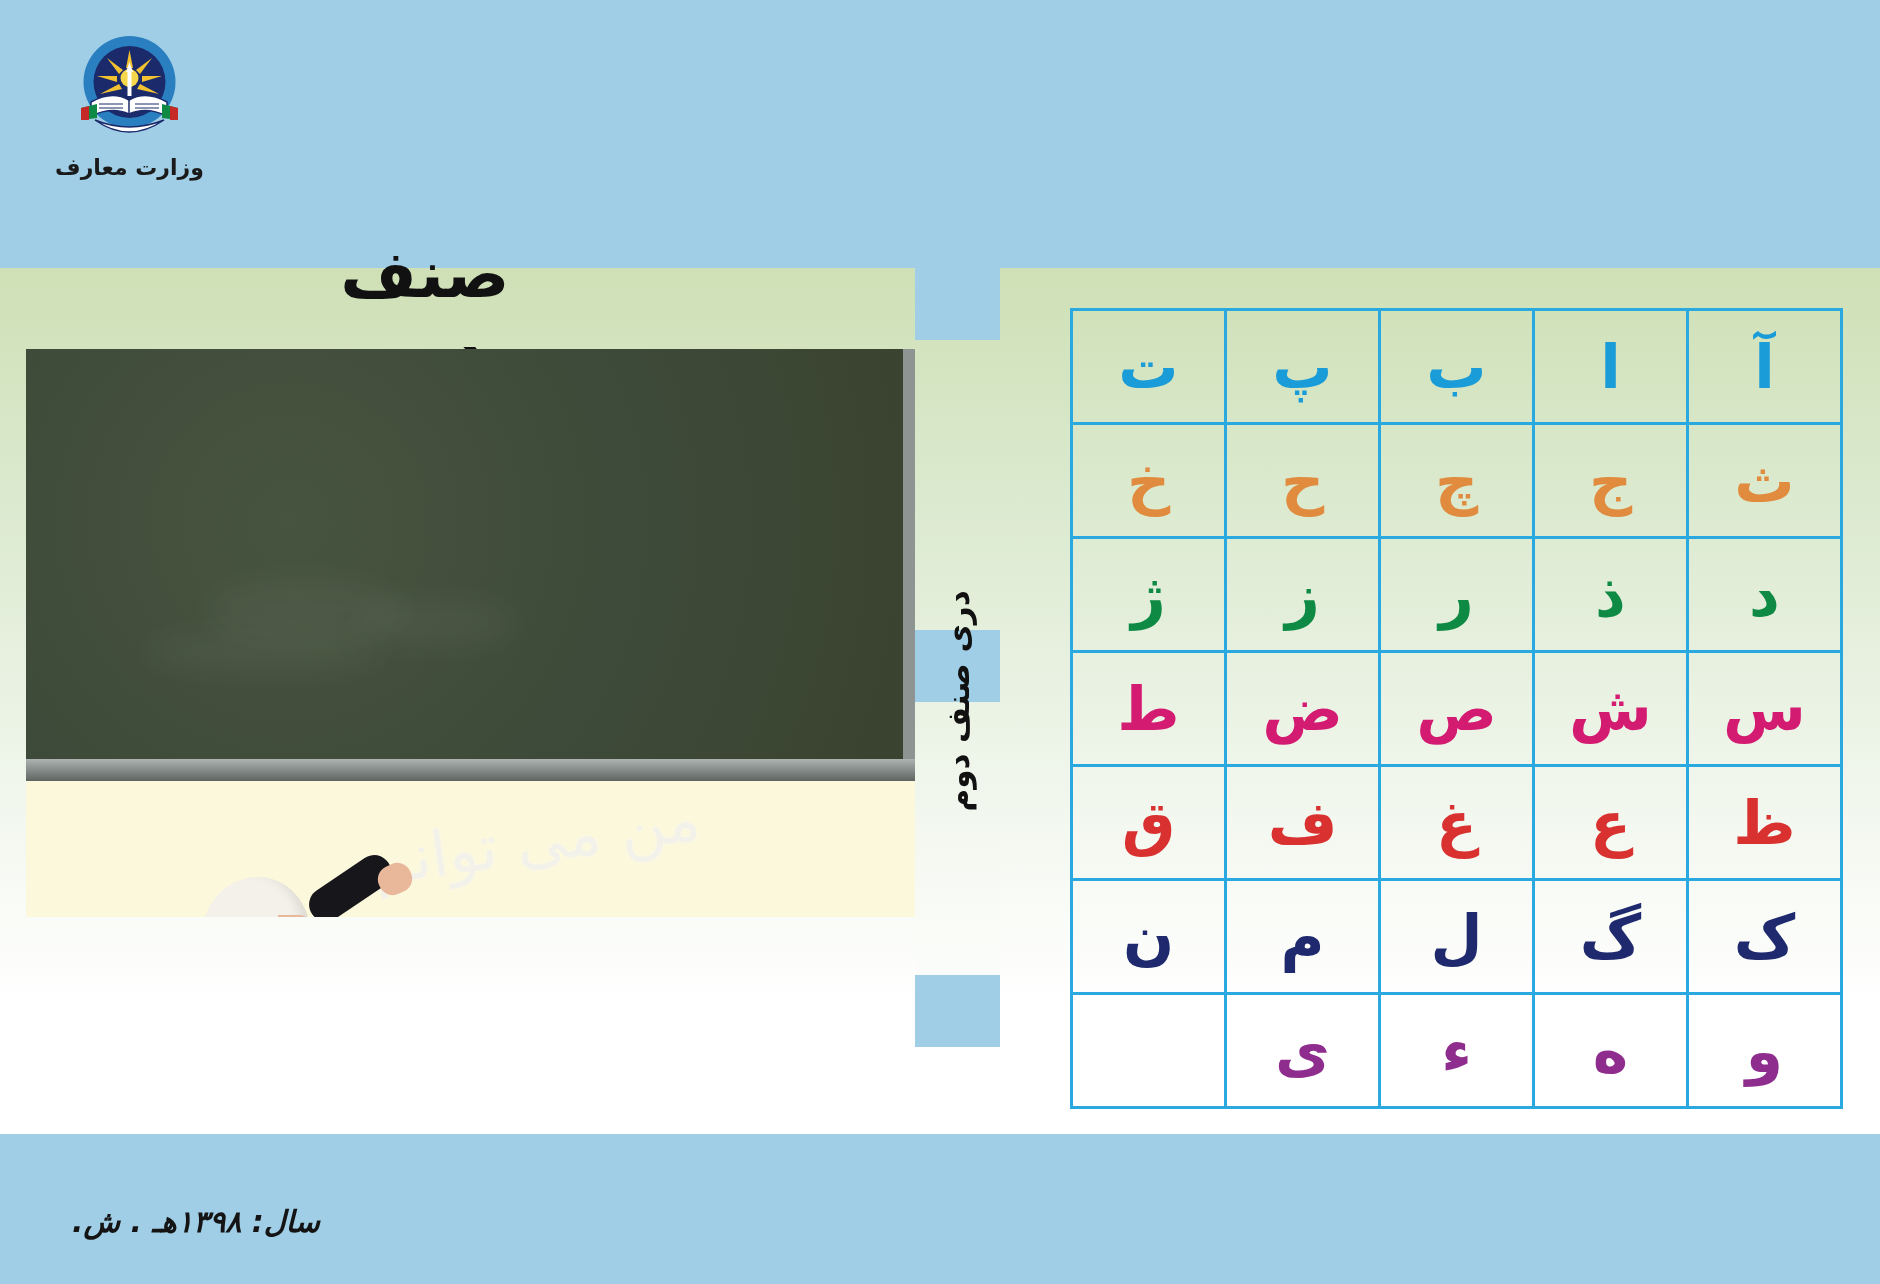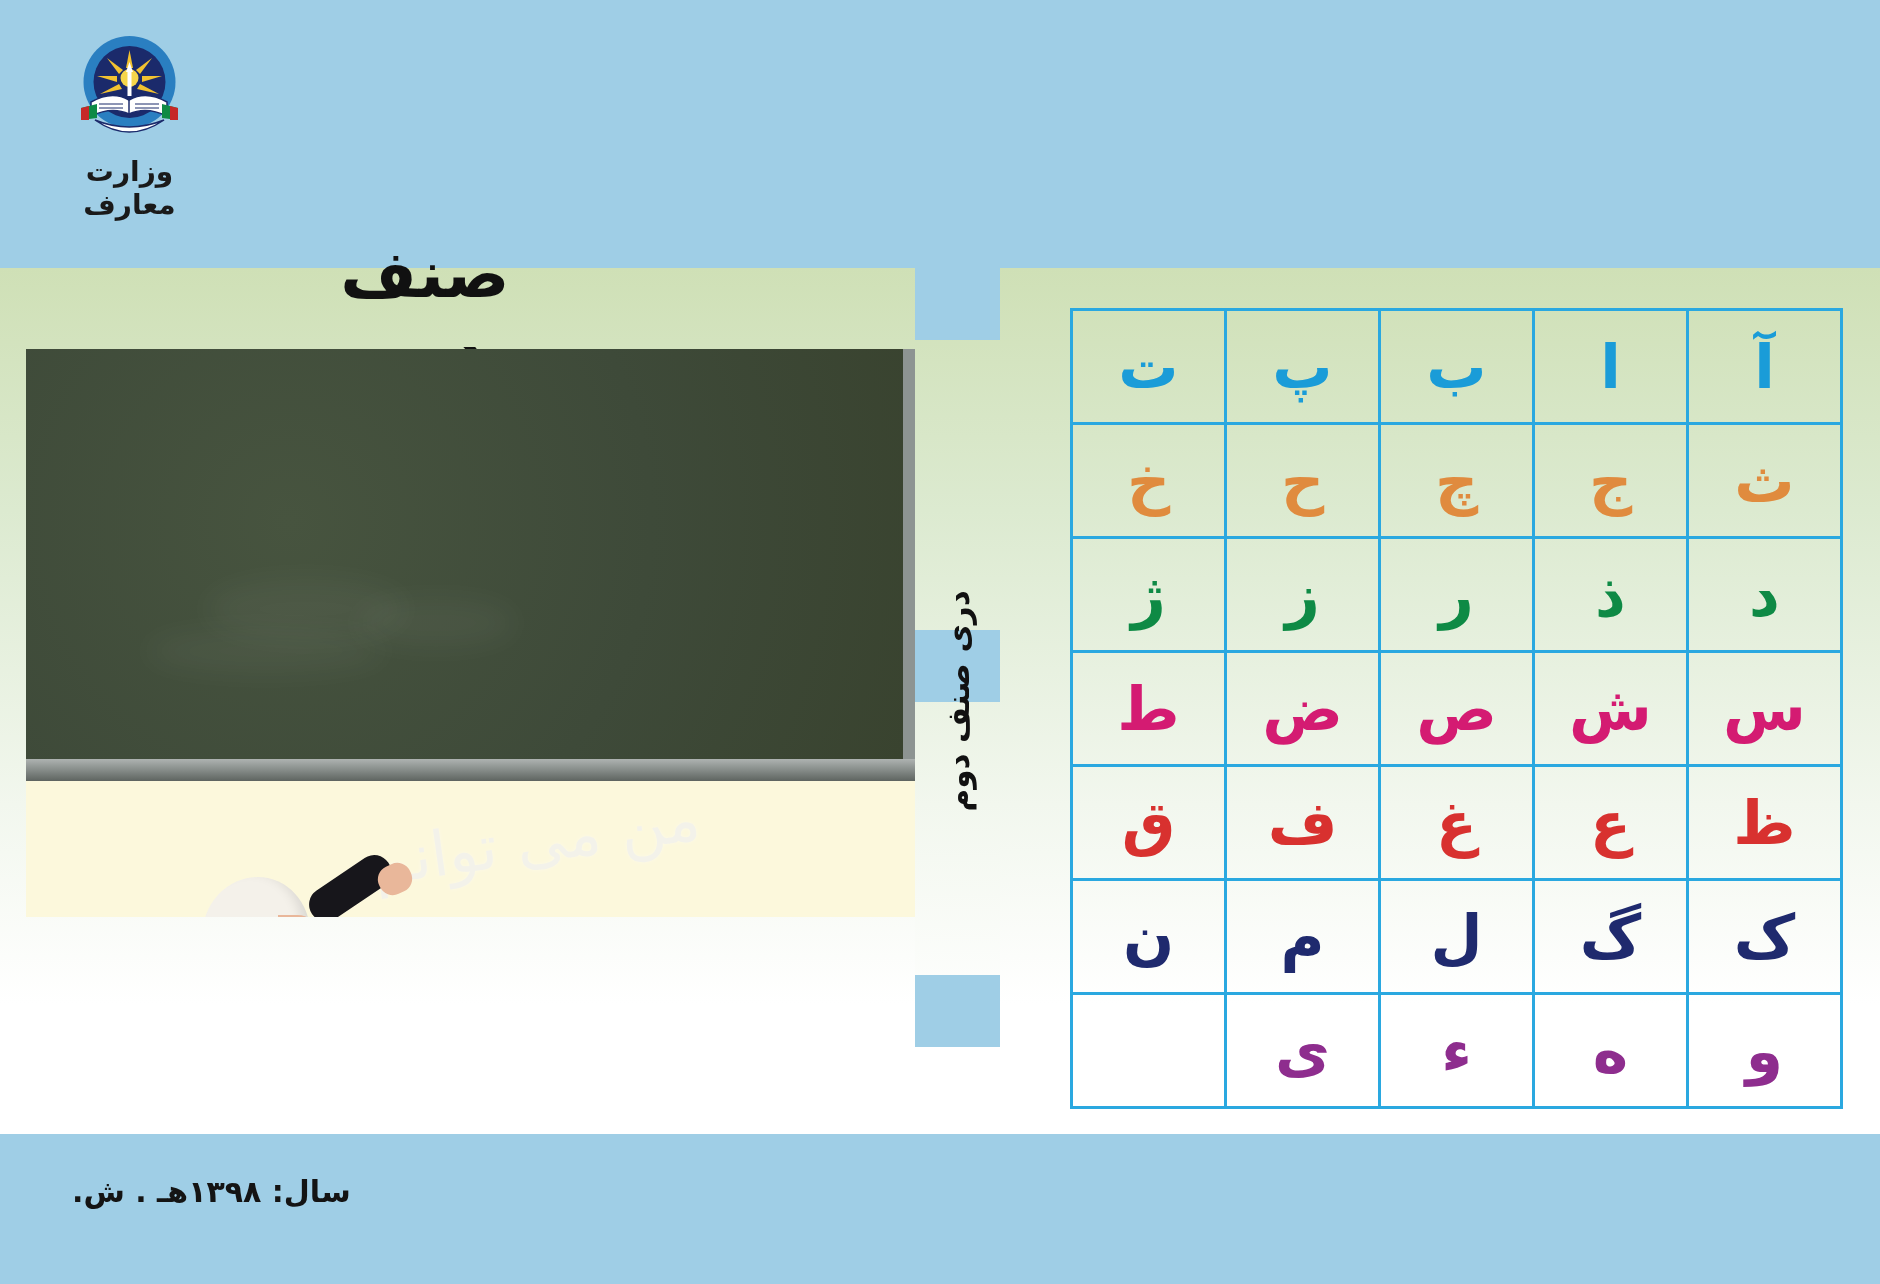--- a/index.html
+++ b/index.html
@@ -87,21 +87,21 @@
     text-align: center;
   }
   #logo-emblem {
     position: relative;
     width: 125px;
     height: 125px;
     margin: 0 auto;
   }
   #ministry-label {
     margin-top: 6px;
-    font-size: 28px;
+    font-size: 22px;
     font-weight: bold;
     color: #1a1a1a;
     direction: rtl;
   }
 
   
   #main-title {
     position: absolute;
     left: 300px;
     top: 52px;
@@ -263,25 +263,26 @@
   td.c-magenta { color: #d41b72; }
   td.c-red     { color: #d8312f; }
   td.c-navy    { color: #1f2a6e; }
   td.c-purple  { color: #8e2d8e; }
   td.c-empty   { color: transparent; }
 
   
   #year-text {
     position: absolute;
     left: 72px;
-    top: 1174px;
+    top: 1204px;
     font-size: 30px;
     font-weight: bold;
     color: #141414;
     direction: rtl;
+    font-style: italic;
   }
 </style>
 </head>
 <body>
 
 <div id="cover">
 
   <div id="back-panel" class="panel"></div>
 
   <div id="front-panel" class="panel"></div>

